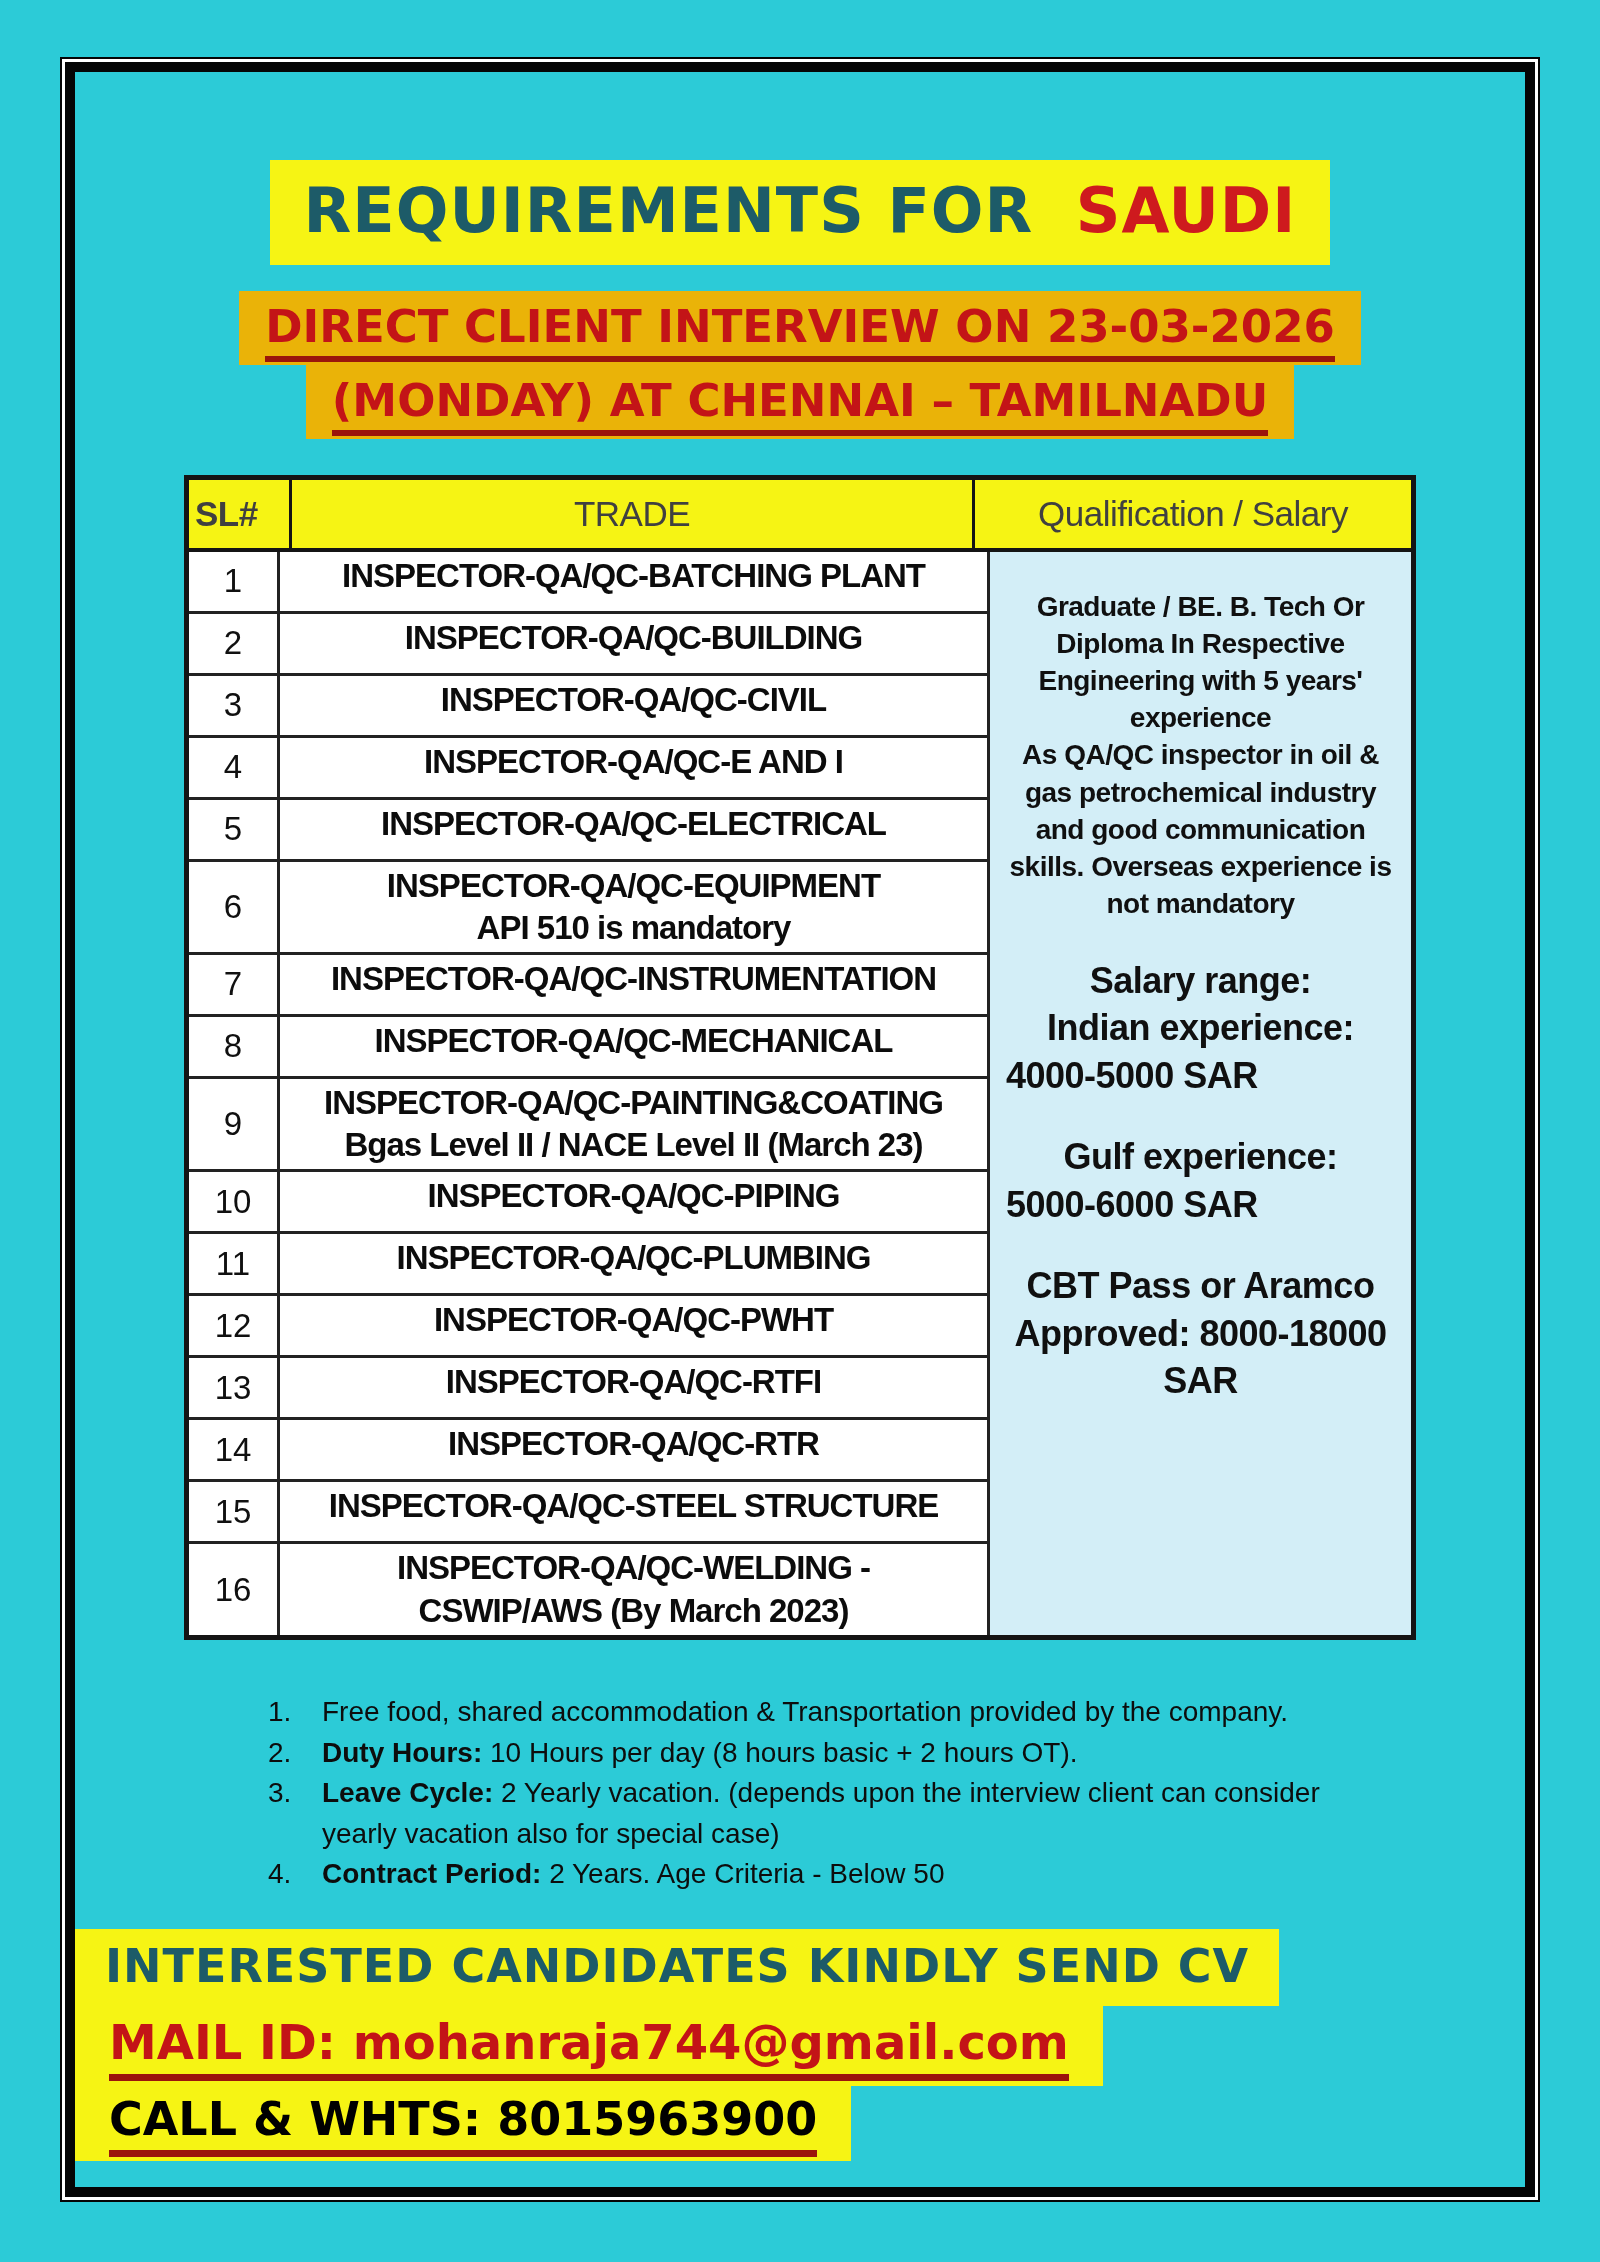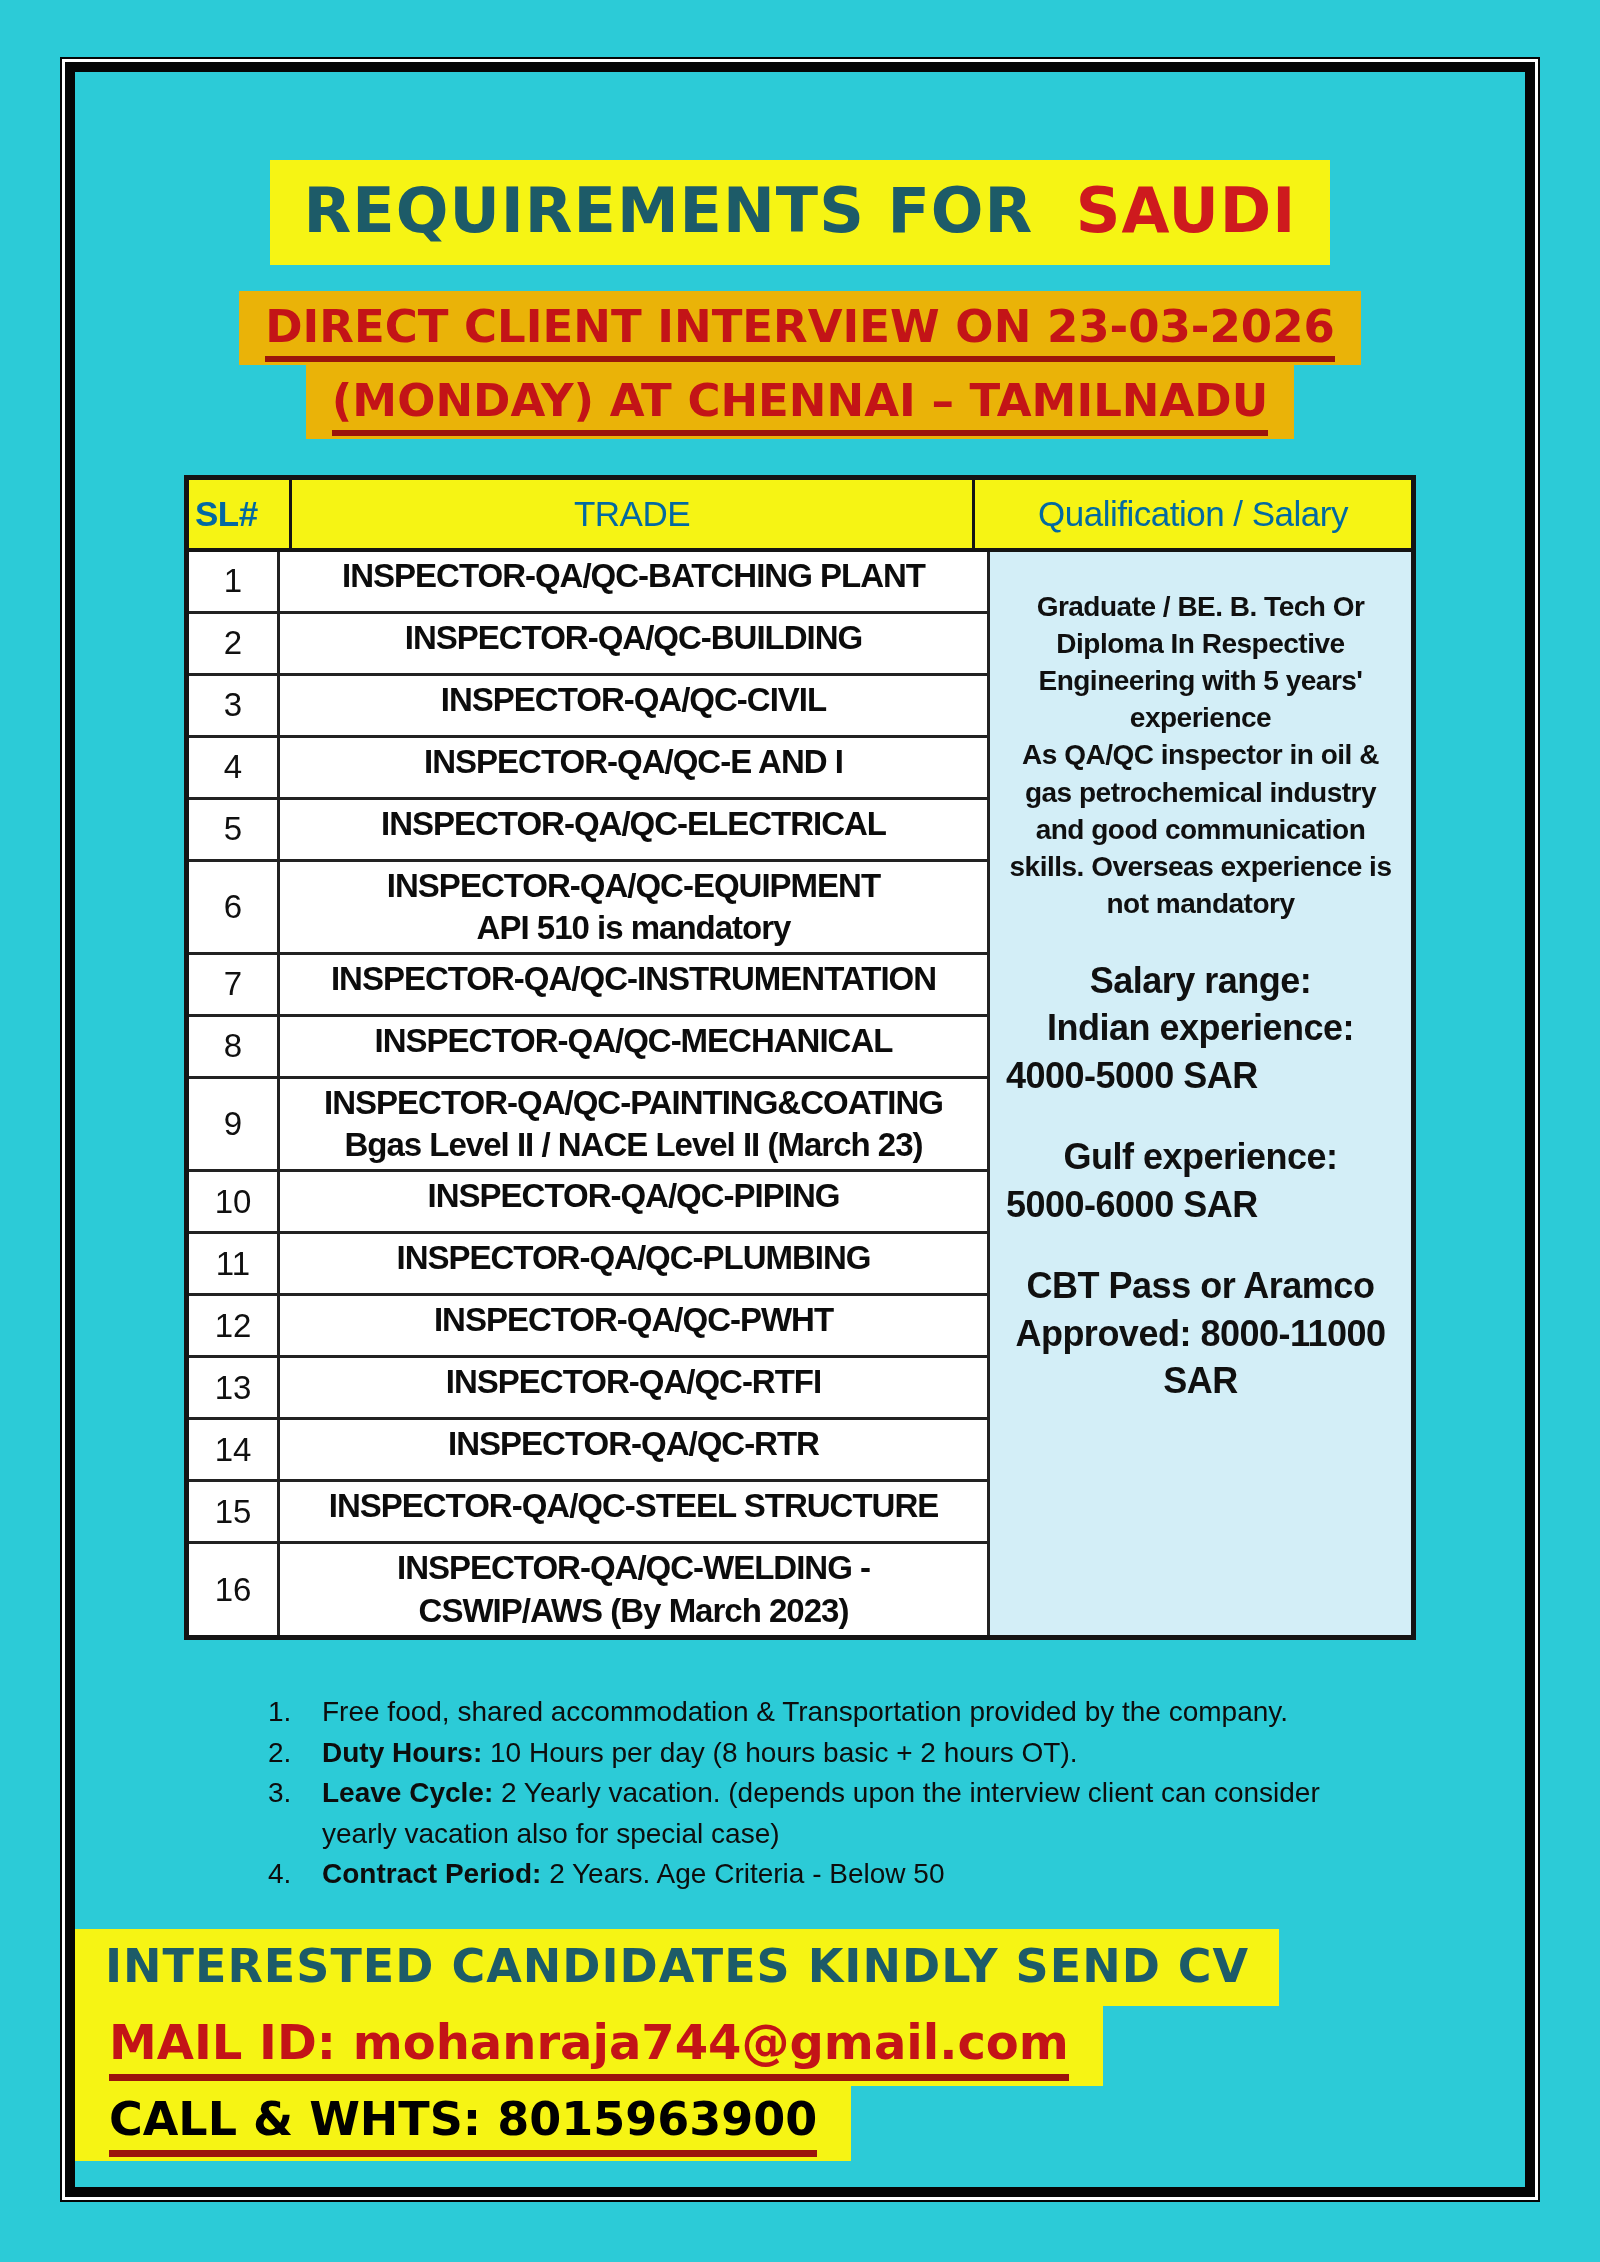--- a/index.html
+++ b/index.html
@@ -34,21 +34,21 @@
   }
   .sub-line .ul{border-bottom:6px solid #9B150B;padding-bottom:3px;}
 
   
   .jobtable{
     width:1222px;margin:36px auto 0 auto;
     border:5px solid #141414;background:#ffffff;
   }
   .thead{display:flex;background:#F6F414;border-bottom:4px solid #141414;}
   .thead .hc{
-    font-size:35px;color:#0369a1;display:flex;align-items:center;
+    font-size:35px;color:#404040;display:flex;align-items:center;
     padding:14px 6px;letter-spacing:-0.5px;
   }
   .h-sl{width:88px;border-right:3px solid #141414;font-weight:bold;padding-left:8px;}
   .h-trade{flex:1;border-right:3px solid #141414;justify-content:center;}
   .h-qual{width:424px;justify-content:center;border-radius:19px;}
 
   .tbody{display:flex;align-items:stretch;}
   .rows-col{flex:1;display:flex;flex-direction:column;}
   .trow{display:flex;border-bottom:3px solid #222;background:#ffffff;}
   .trow:last-child{border-bottom:none;flex:1;}
@@ -235,21 +235,21 @@
             </div>
           </div>
         <div class="qual-cell">
             <div class="qline size-body align-center">Graduate / BE. B. Tech Or Diploma In Respective Engineering with 5 years' experience</div>
             <div class="qline size-body align-center gap">As QA/QC inspector in oil &amp; gas petrochemical industry and good communication skills. Overseas experience is not mandatory</div>
             <div class="qline size-salary align-center">Salary range:</div>
             <div class="qline size-salary align-center">Indian experience:</div>
             <div class="qline size-salary align-left gap">4000-5000 SAR</div>
             <div class="qline size-salary align-center">Gulf experience:</div>
             <div class="qline size-salary align-left gap">5000-6000 SAR</div>
-            <div class="qline size-salary align-center">CBT Pass or Aramco Approved: 8000-11000 SAR</div>
+            <div class="qline size-salary align-center">CBT Pass or Aramco Approved: 8000-18000 SAR</div>
           </div>
       </div>
     </div>
 
     <div class="notes">
         <div class="note">
           <div class="num">1.</div>
           <div class="txt">Free food, shared accommodation &amp; Transportation provided by the company.</div>
         </div>
         <div class="note">

